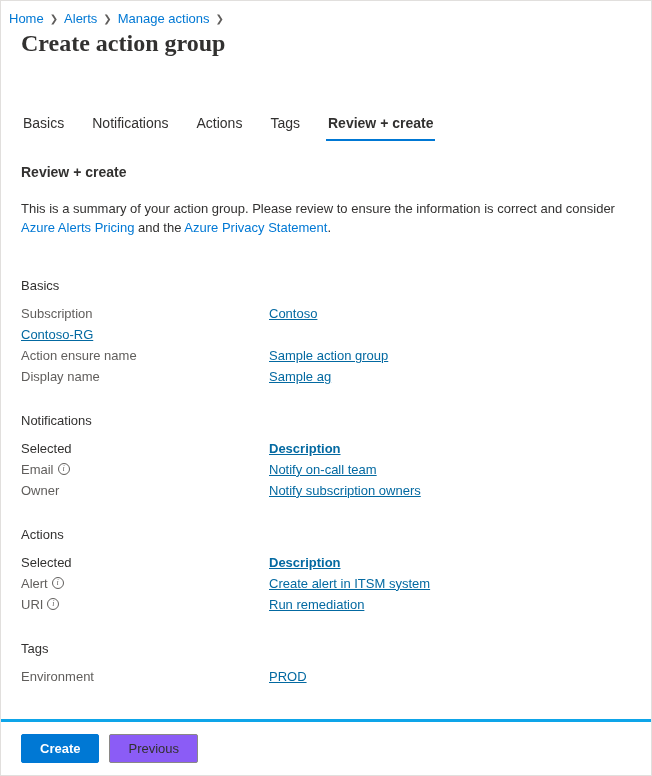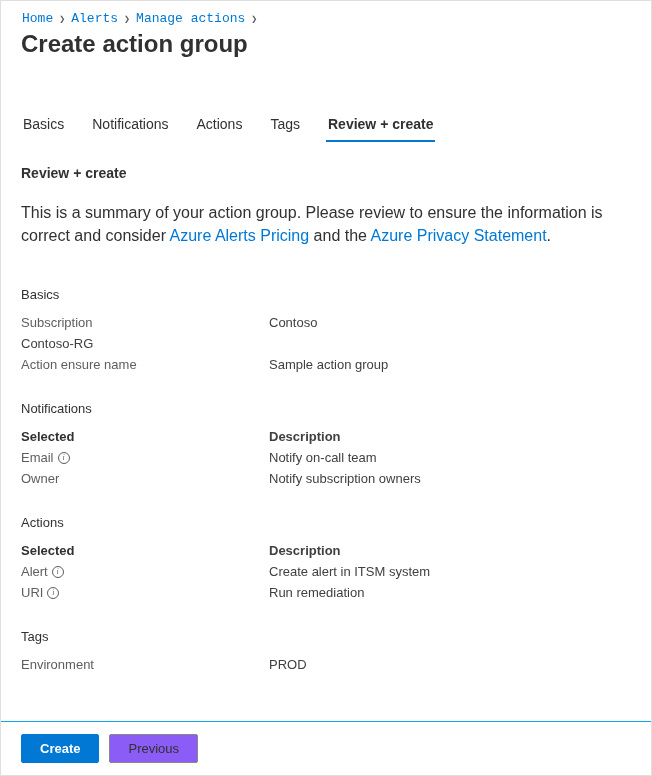--- a/index.html
+++ b/index.html
@@ -9,35 +9,35 @@
       color: #323130;
       background: #fff;
       width: 652px;
       height: 776px;
       position: relative;
       border: 1px solid #e1dfdd;
     }
     a { color: #0078d4; text-decoration: none; cursor: pointer; }
 
     .breadcrumb {
-      padding: 10px 20px 4px 21px;
+      padding: 10px 20px 4px 8px;
       font-size: 13px;
       display: flex;
       align-items: center;
       gap: 6px;
       color: #605e5c;
-      font-family: Liberation Mono, monospace;
     }
     .breadcrumb .sep { color: #605e5c; font-size: 10px; }
 
     h1.page-title {
       font-size: 24px;
       font-weight: 600;
       padding: 0 20px 16px 20px;
       color: #323130;
+      font-family: Liberation Serif, serif;
     }
 
     .tabs {
       display: flex;
       gap: 24px;
       padding: 0 20px;
       border-bottom: 1px solid transparent;
       margin-top: 34px;
     }
     .tab {
@@ -60,21 +60,21 @@
 
     .content {
       padding: 22px 20px 0 20px;
     }
     .section-title {
       font-weight: 600;
       font-size: 14px;
       margin-bottom: 20px;
     }
     .summary-text {
-      font-size: 16px;
+      font-size: 13px;
       color: #323130;
       line-height: 1.45;
       margin-bottom: 40px;
     }
 
     .group-heading {
       font-size: 13px;
       color: #323130;
       margin-bottom: 10px;
       margin-top: 26px;
@@ -86,42 +86,42 @@
       padding: 3px 0;
       font-size: 13px;
     }
     .row .label {
       width: 248px;
       color: #605e5c;
       display: flex;
       align-items: center;
       gap: 4px;
     }
-    .row .label.bold { font-weight: 700; color: #323130; }
-    .row .value { color: #404040; }
+    .row .label.bold { font-weight: 400; color: #323130; }
+    .row .value { color: #0369a1; text-decoration: underline; }
     .row .value.bold { font-weight: 600; text-align: right; }
 
     .info-icon {
       display: inline-flex;
       width: 12px; height: 12px;
       border: 1px solid #605e5c;
       border-radius: 50%;
       align-items: center;
       justify-content: center;
       font-size: 8px;
       color: #605e5c;
       line-height: 1;
       font-style: italic;
       font-family: Georgia, serif;
     }
 
     .footer {
       position: absolute;
       left: 0; right: 0; bottom: 0;
-      border-top: 1px solid #0ea5e9;
+      border-top: 3px solid #0ea5e9;
       padding: 12px 20px;
       display: flex;
       gap: 10px;
       background: #fff;
     }
     .btn {
       font-size: 13px;
       padding: 6px 18px;
       cursor: pointer;
       border-radius: 2px;
@@ -170,20 +170,24 @@
     <div class="label">Subscription</div>
     <div class="value">Contoso</div>
   </div>
   <div class="row">
     <div class="value">Contoso-RG</div>
   </div>
   <div class="row">
     <div class="label">Action ensure name</div>
     <div class="value">Sample action group</div>
   </div>
+  <div class="row">
+    <div class="label">Display name</div>
+    <div class="value">Sample ag</div>
+  </div>
 
   <div class="group-heading">Notifications</div>
   <div class="row">
     <div class="label bold">Selected</div>
     <div class="value bold">Description</div>
   </div>
   <div class="row">
     <div class="label">
       <span>Email</span>
       <span class="info-icon">i</span>

